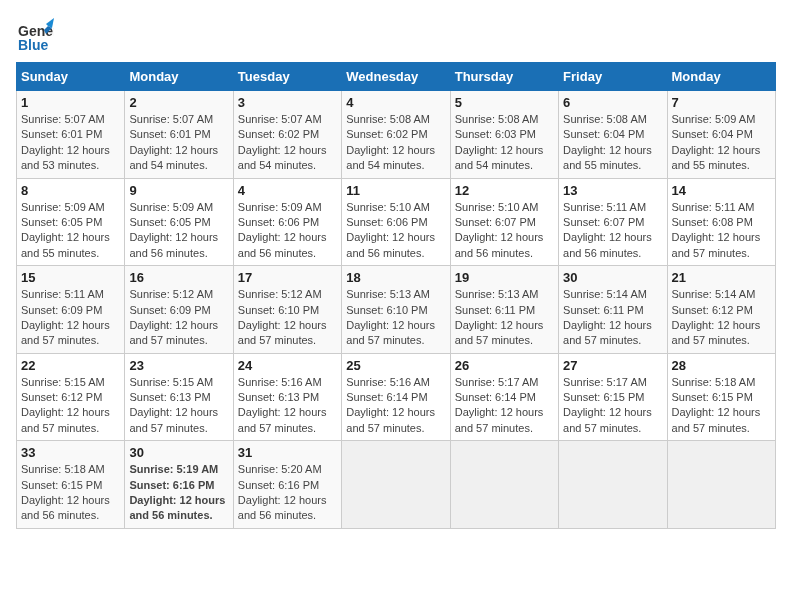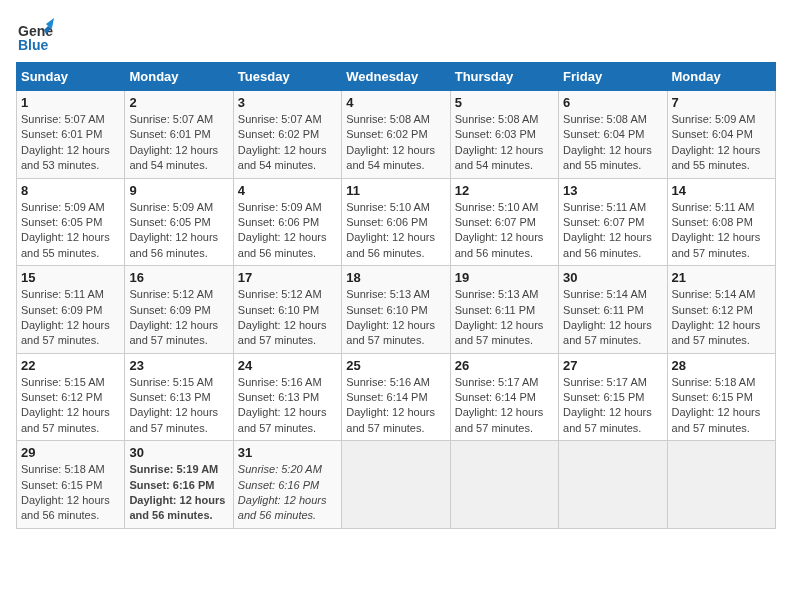--- a/index.html
+++ b/index.html
@@ -306,36 +306,36 @@
         <td>
           <span class="day-num">28</span>
           <div class="day-info" style="white-space: pre-line;">Sunrise: 5:18 AM
 Sunset: 6:15 PM
 Daylight: 12 hours
 and 57 minutes.</div>
         </td>
       </tr>
       <tr>
         <td>
-          <span class="day-num">29</span>
+          <span class="day-num">33</span>
           <div class="day-info" style="white-space: pre-line;">Sunrise: 5:18 AM
 Sunset: 6:15 PM
 Daylight: 12 hours
 and 56 minutes.</div>
         </td>
         <td>
           <span class="day-num">30</span>
           <div class="day-info" style="white-space: pre-line; font-weight: bold;">Sunrise: 5:19 AM
 Sunset: 6:16 PM
 Daylight: 12 hours
 and 56 minutes.</div>
         </td>
         <td>
           <span class="day-num">31</span>
-          <div class="day-info" style="white-space: pre-line; font-style: italic;">Sunrise: 5:20 AM
+          <div class="day-info" style="white-space: pre-line;">Sunrise: 5:20 AM
 Sunset: 6:16 PM
 Daylight: 12 hours
 and 56 minutes.</div>
         </td>
         <td class="empty-cell"></td>
         <td class="empty-cell"></td>
         <td class="empty-cell"></td>
         <td class="empty-cell"></td>
       </tr>
     </tbody>

